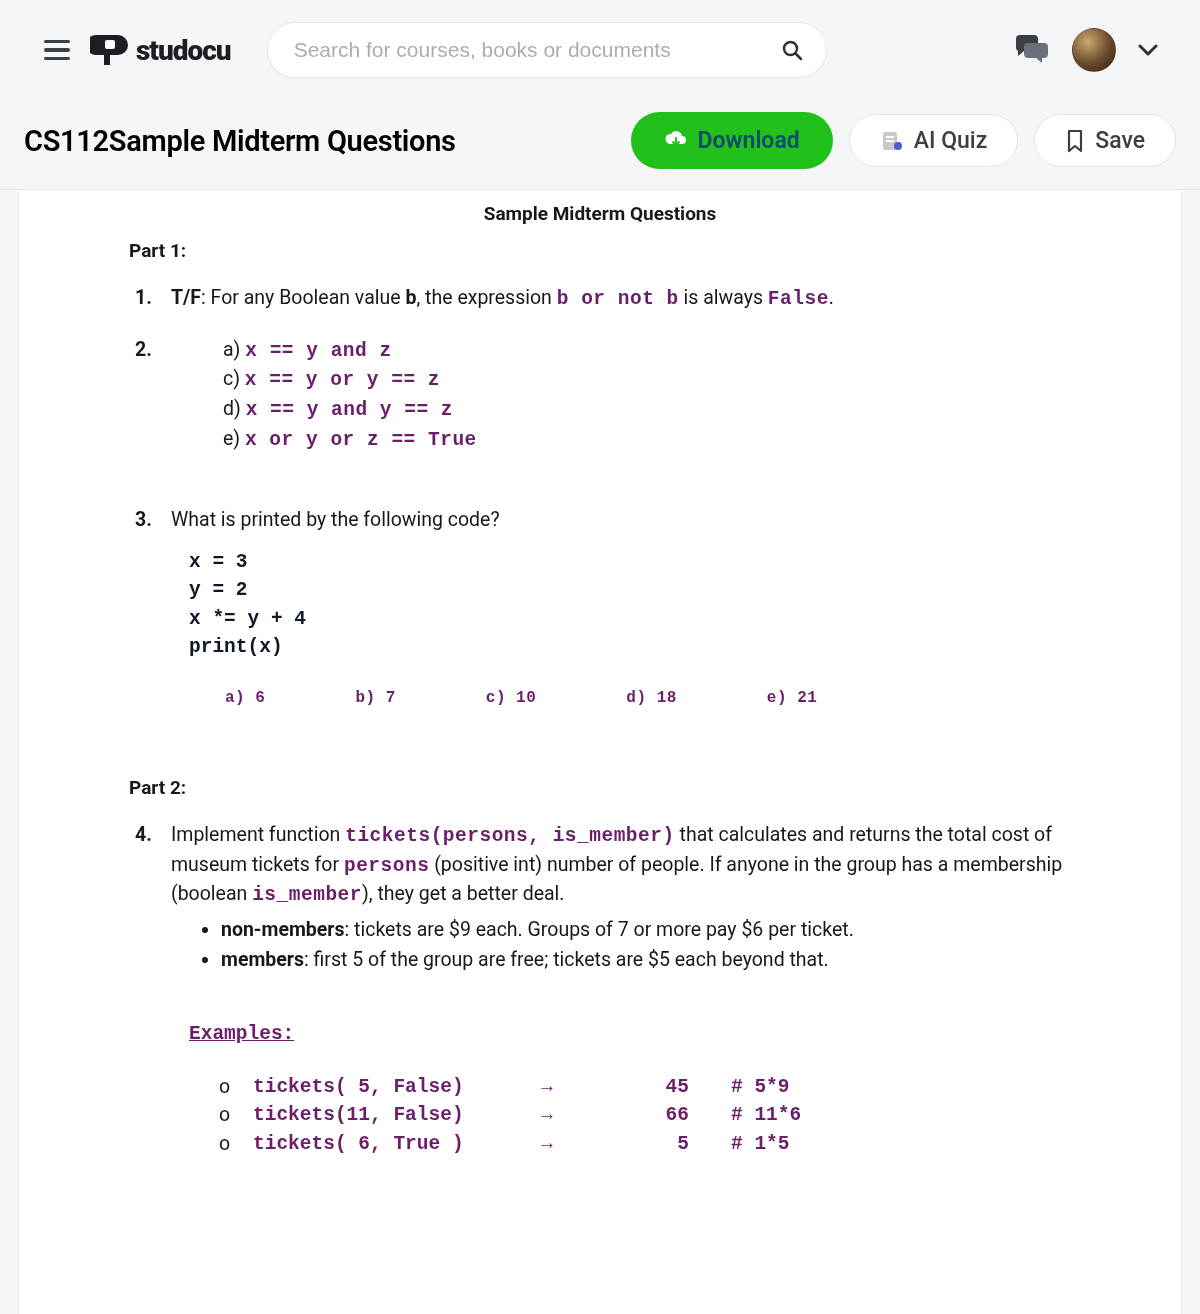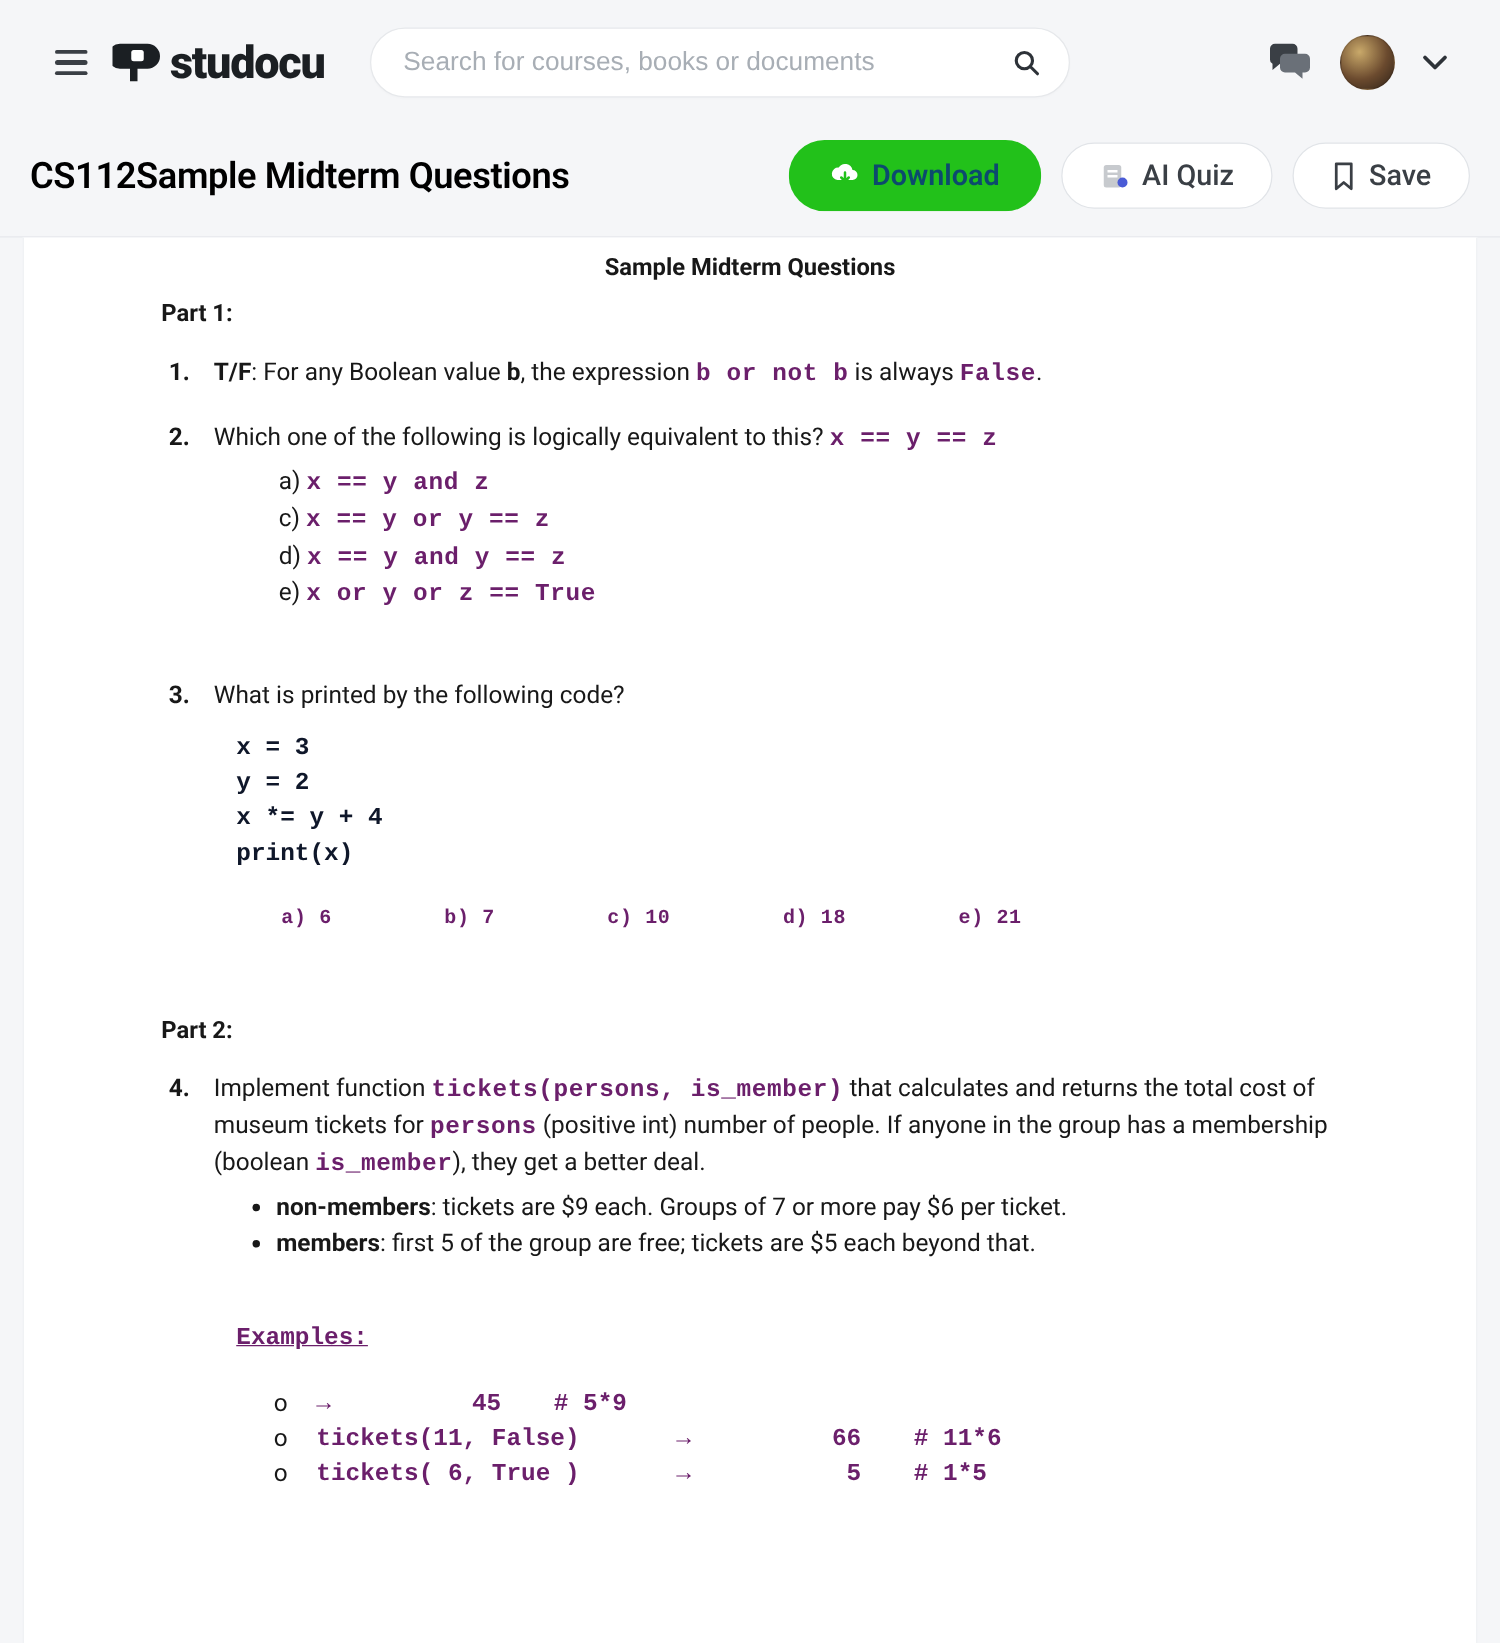--- a/index.html
+++ b/index.html
@@ -34,21 +34,21 @@
   align-items: center;
   gap: 6px;
 }
 .logo-mark {
   width: 40px;
   height: 38px;
   position: relative;
 }
 .logo-mark svg { display: block; }
 .logo-text {
-  font-size: 36px;
+  font-size: 28px;
   font-weight: 900;
   letter-spacing: -1px;
   color: #1b1f23;
 }
 .search-wrap {
   flex: 1;
   display: flex;
   align-items: center;
   background: #fff;
   border: 1px solid #e6e8eb;
@@ -305,23 +305,20 @@
 
     <li>
       <span class="num">1.</span>
       <span class="qtext">
         <span class="tf-bold">T/F</span><span>:  For any Boolean value </span><span class="tf-bold">b</span><span>, the expression   </span><span class="code">b or not b</span><span>   is always </span><span class="code">False</span><span>.</span>
       </span>
     </li>
 
     <li>
       <span class="num">2.</span>
-      <span class="qtext">
-        <span>Which one of the following is logically equivalent to this?   </span><span class="code">x == y == z</span>
-      </span>
       <div class="opt-block">
         <span class="opt-line"><span>a)  </span><span class="code">x == y and z</span></span>
         <span class="opt-line"><span>c)  </span><span class="code">x == y or y == z</span></span>
         <span class="opt-line"><span>d)  </span><span class="code">x == y and y == z</span></span>
         <span class="opt-line"><span>e)  </span><span class="code">x or y or z == True</span></span>
       </div>
     </li>
 
     <div class="gap"></div>
 
@@ -356,20 +353,21 @@
       <ul class="bullets">
         <li><span class="tf-bold">non-members</span><span>: tickets are $9 each. Groups of 7 or more pay $6 per ticket.</span></li>
         <li><span class="tf-bold">members</span><span>: first 5 of the group are free; tickets are $5 each  beyond that.</span></li>
       </ul>
 
       <div class="examples">
         <span class="ex-label">Examples:</span>
         <div class="ex-rows">
           <div class="ex-row">
             <span class="o">o</span>
+            <span class="call">tickets( 5, False)</span>
             <span class="arrow">→</span>
             <span class="res">45</span>
             <span class="comment"># 5*9</span>
           </div>
           <div class="ex-row">
             <span class="o">o</span>
             <span class="call">tickets(11, False)</span>
             <span class="arrow">→</span>
             <span class="res">66</span>
             <span class="comment"># 11*6</span>

